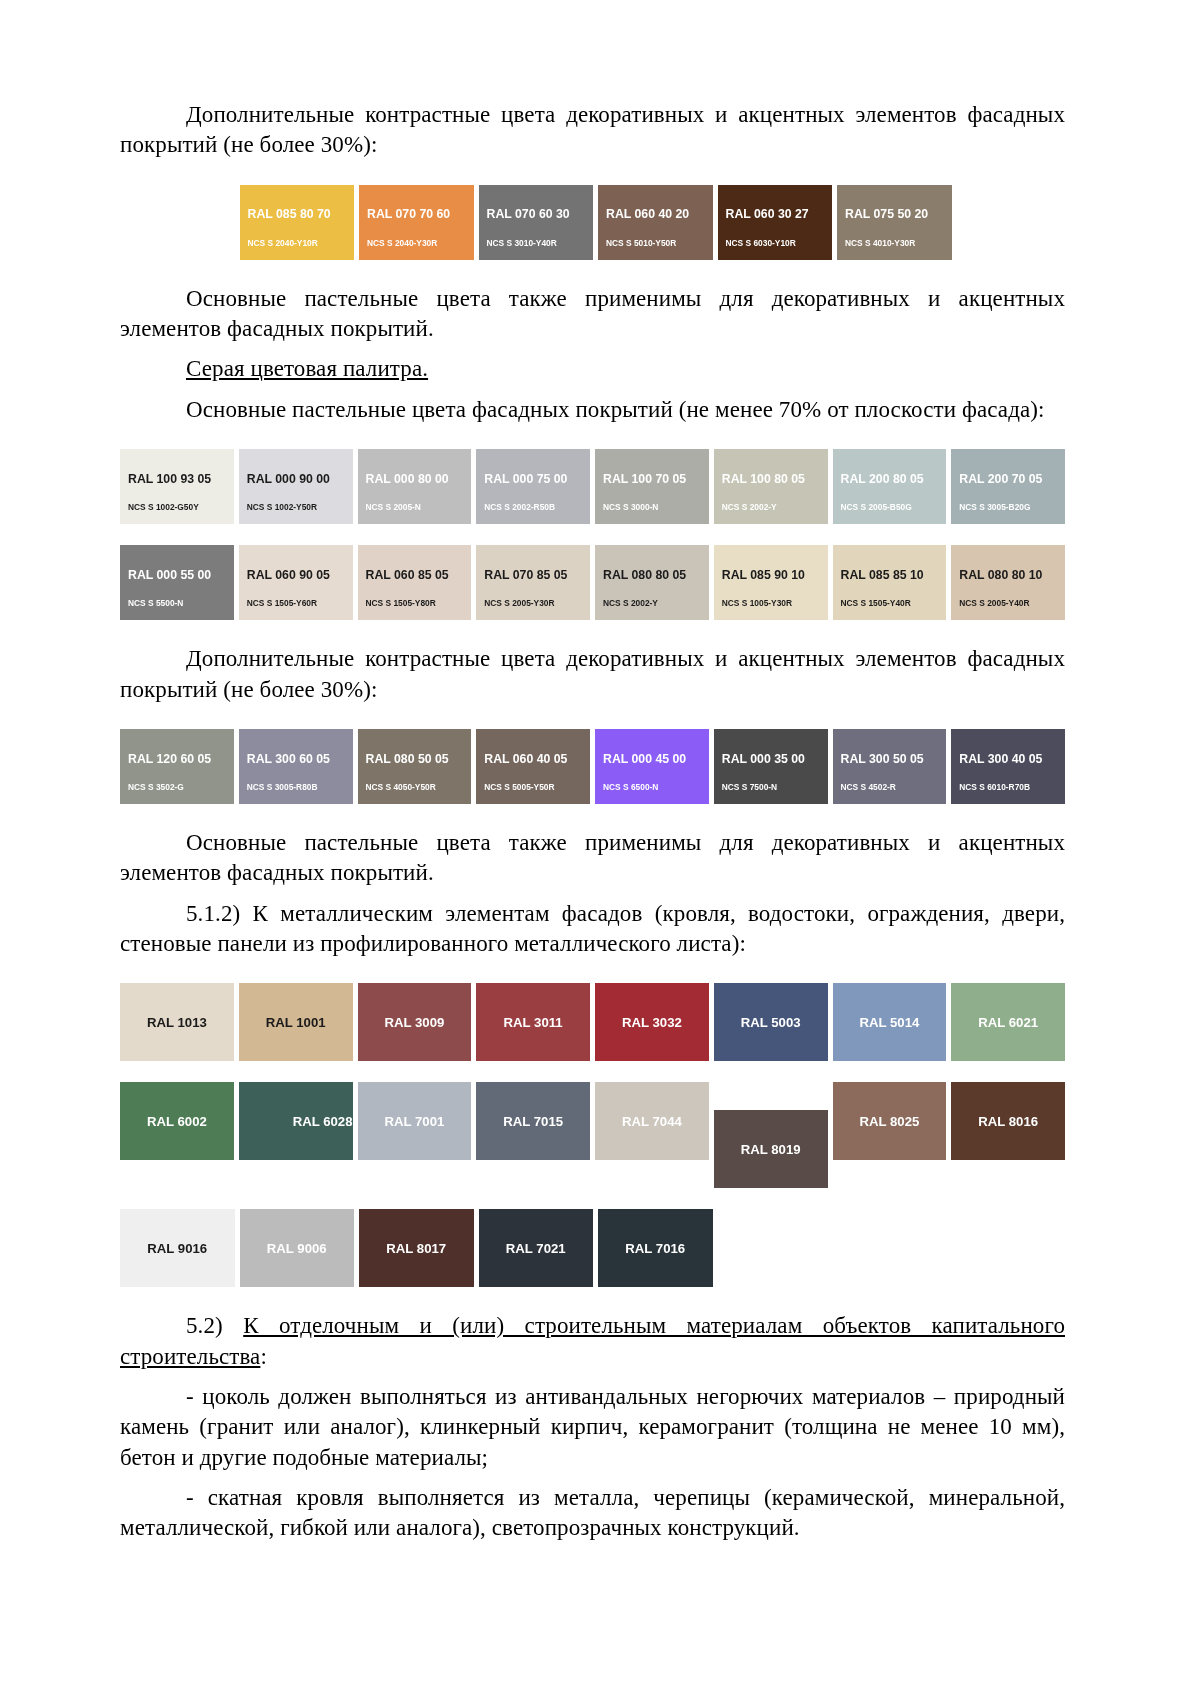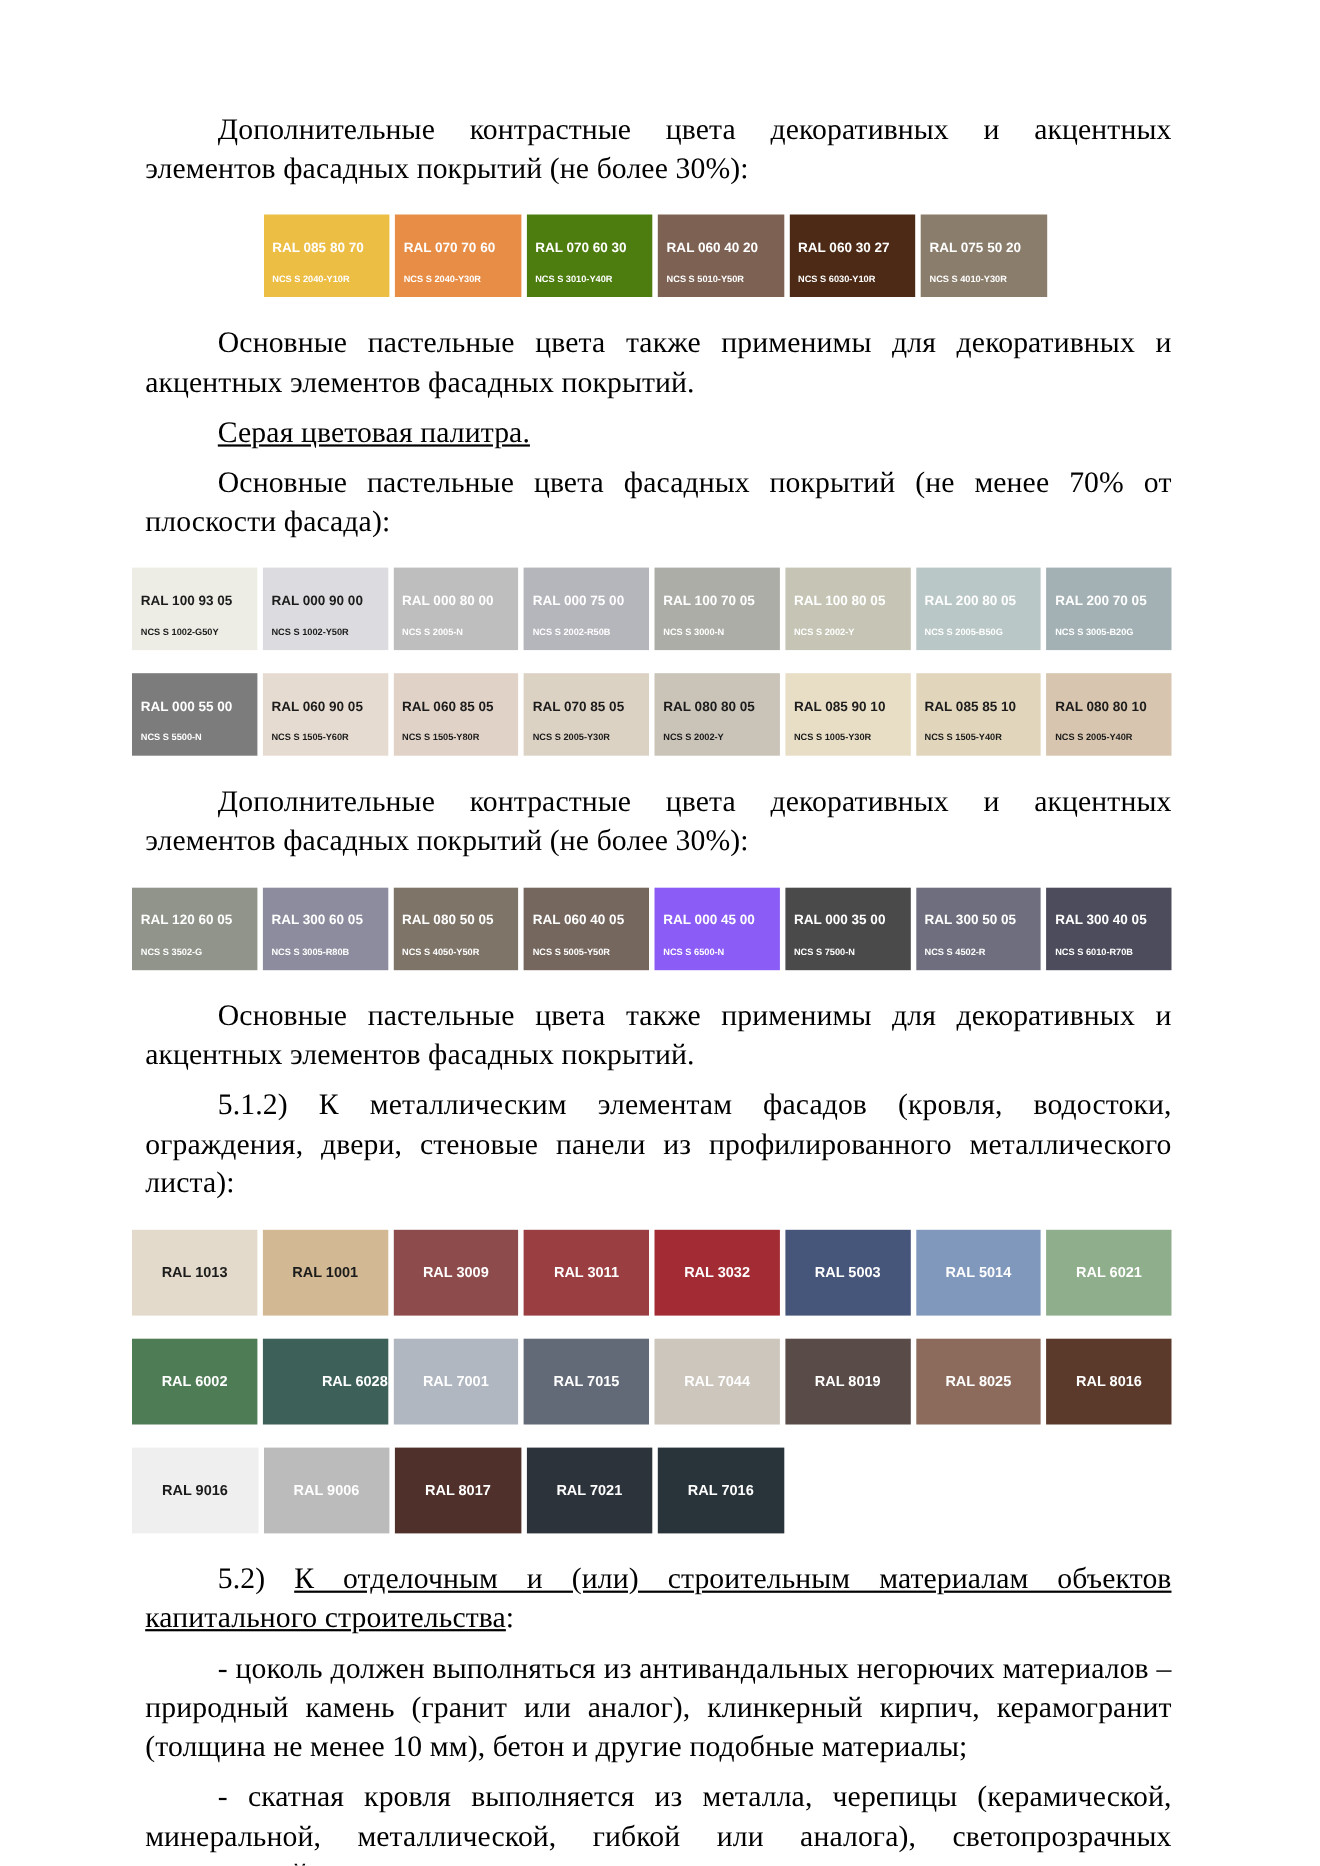--- a/index.html
+++ b/index.html
@@ -24,22 +24,22 @@
     box-sizing: border-box;
   }
   .content {
     position: absolute;
     left: 120px;
     top: 100px;
     width: 945px;
   }
 
   p.para {
-    margin: 0 0 0 12px;
-    font-size: 27px;
+    margin: 0 0 0 0;
+    font-size: 23px;
     line-height: 1.32;
     text-align: justify;
     text-justify: inter-word;
     text-indent: 66px;
     letter-spacing: 0.1px;
   }
   p.para.underlined { text-decoration: underline; }
   .u { text-decoration: underline; }
 
   .spacer-sm { height: 10px; }
@@ -111,21 +111,21 @@
             <div class="ncs">NCS S 2020-Y30R</div>
           </div>
           <div class="swatch" style="background: rgb(237, 190, 68); color: rgb(255, 255, 255);">
             <div class="ral">RAL 085 80 70</div>
             <div class="ncs">NCS S 2040-Y10R</div>
           </div>
           <div class="swatch" style="background: rgb(232, 141, 70); color: rgb(255, 255, 255);">
             <div class="ral">RAL 070 70 60</div>
             <div class="ncs">NCS S 2040-Y30R</div>
           </div>
-          <div class="swatch" style="background: #4d7c0f; color: rgb(255, 255, 255);">
+          <div class="swatch" style="background: #737373; color: rgb(255, 255, 255);">
             <div class="ral">RAL 070 60 30</div>
             <div class="ncs">NCS S 3010-Y40R</div>
           </div>
           <div class="swatch" style="background: rgb(125, 98, 84); color: rgb(255, 255, 255);">
             <div class="ral">RAL 060 40 20</div>
             <div class="ncs">NCS S 5010-Y50R</div>
           </div>
           <div class="swatch" style="background: rgb(76, 42, 21); color: rgb(255, 255, 255);">
             <div class="ral">RAL 060 30 27</div>
             <div class="ncs">NCS S 6030-Y10R</div>
@@ -298,21 +298,21 @@
           </div>
           <div class="swatch" style="background: rgb(176, 183, 192); color: rgb(255, 255, 255);">
             <div class="ral">RAL 7001</div>
           </div>
           <div class="swatch" style="background: rgb(99, 106, 119); color: rgb(255, 255, 255);">
             <div class="ral">RAL 7015</div>
           </div>
           <div class="swatch" style="background: rgb(204, 198, 188); color: rgb(255, 255, 255);">
             <div class="ral">RAL 7044</div>
           </div>
-          <div class="swatch" style="background: rgb(89, 75, 71); color: rgb(255, 255, 255);">
+          <div class="swatch" style="background: rgb(89, 75, 71); color: rgb(255, 255, 255); margin-top: 28px;">
             <div class="ral">RAL 8019</div>
           </div>
           <div class="swatch" style="background: rgb(140, 107, 92); color: rgb(255, 255, 255);">
             <div class="ral">RAL 8025</div>
           </div>
           <div class="swatch" style="background: rgb(91, 58, 43); color: rgb(255, 255, 255);">
             <div class="ral">RAL 8016</div>
           </div>
         </div>
         <div class="grid-gap"></div>

